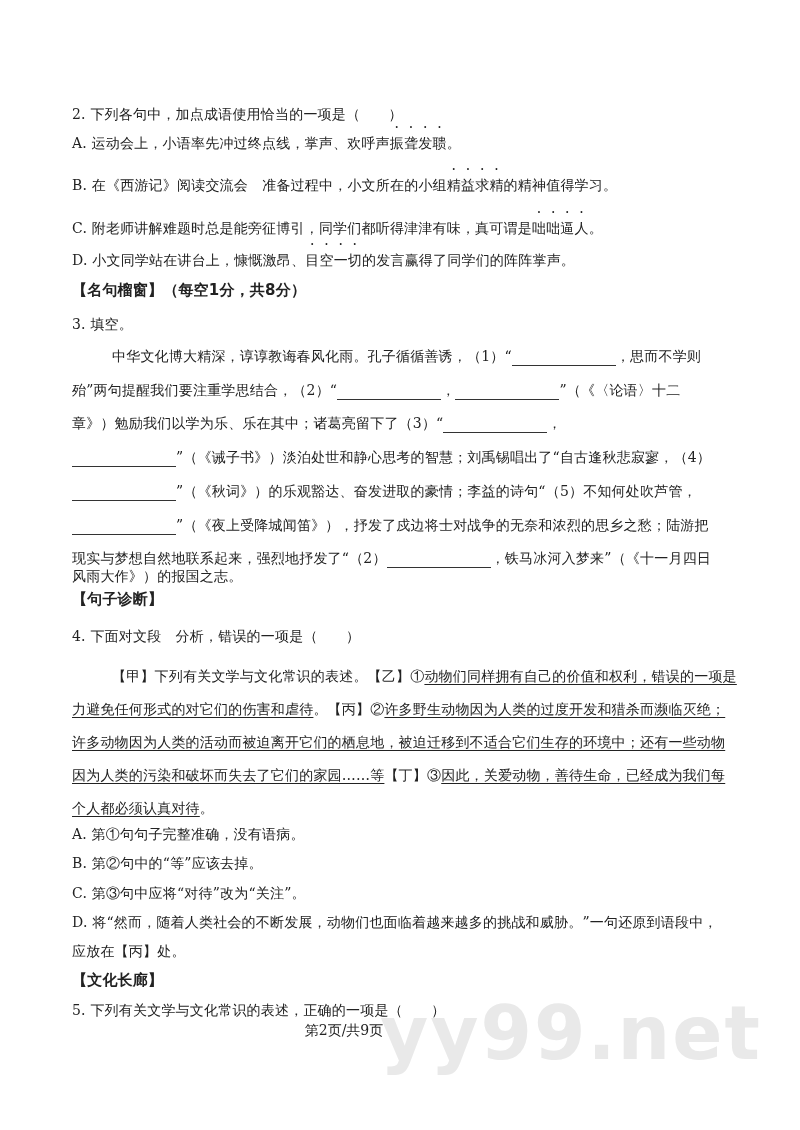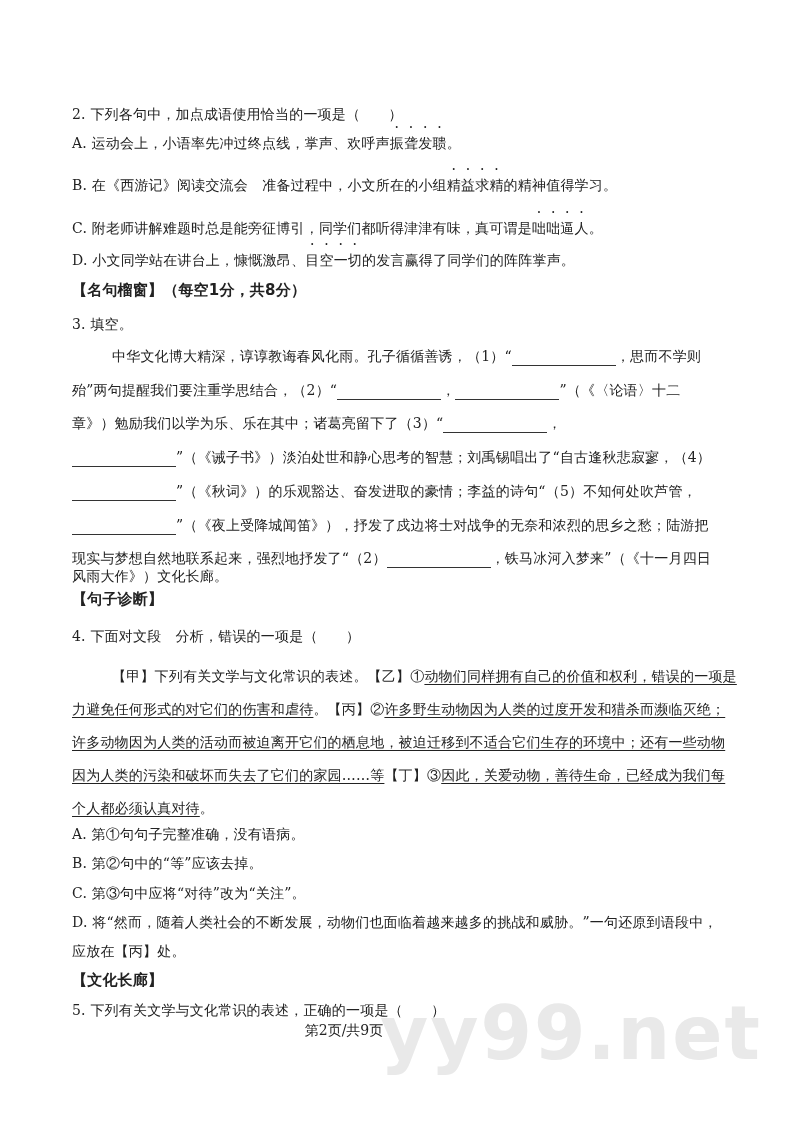--- a/index.html
+++ b/index.html
@@ -69,21 +69,21 @@
       <span class="blank" style="width:104px"></span><span>”（《夜上受降城闻笛》），抒发了戍边将士对战争的无奈和浓烈的思乡之愁；陆游把</span>
     </div>
     <div class="line" style="top:529px; top:530px"></div>
 
     <div class="line" style="top:548px">
       <span>现实与梦想自然地联系起来，强烈地抒发了“（2）</span><span class="blank" style="width:104px"></span><span>，铁马冰河入梦来”（《十一月四日</span>
     </div>
 
     <div class="line" style="top:570px"></div>
 
-    <div class="line" style="top:566px">风雨大作》）文化长廊。</div>
+    <div class="line" style="top:566px">风雨大作》）的报国之志。</div>
 
     <div class="line section" style="top:589px">【句子诊断】</div>
 
     <div class="line" style="top:626px">4. 下面对文段　分析，错误的一项是（　　）</div>
 
     <div class="line indent kai" style="top:666px">
       <span>【甲】下列有关文学与文化常识的表述。【乙】①</span><span class="u">动物们同样拥有自己的价值和权利，错误的一项是</span>
     </div>
     <div class="line kai" style="top:699px">
       <span class="u">力避免任何形式的对它们的伤害和虐待</span><span>。【丙】②</span><span class="u">许多野生动物因为人类的过度开发和猎杀而濒临灭绝；</span>

